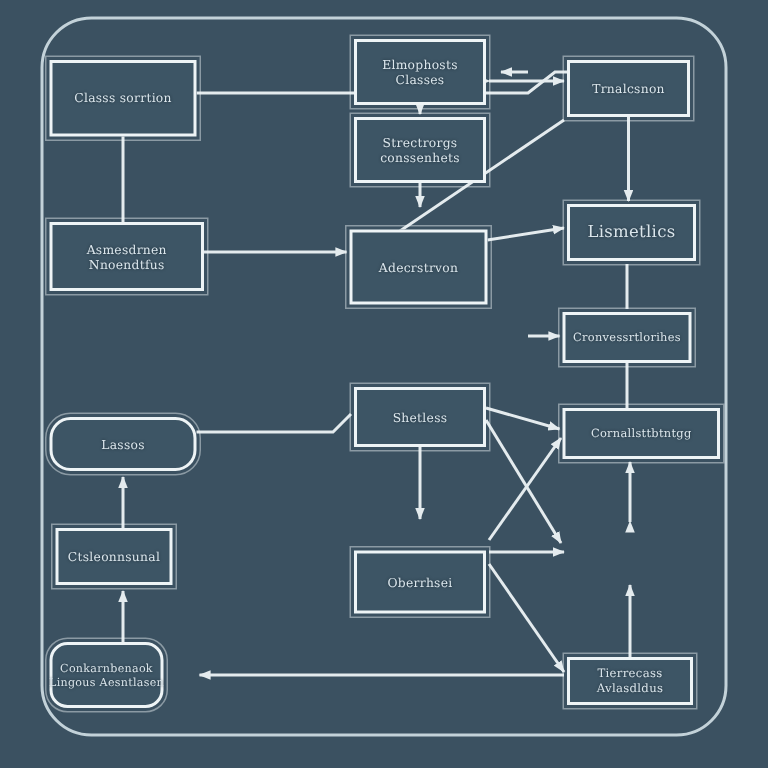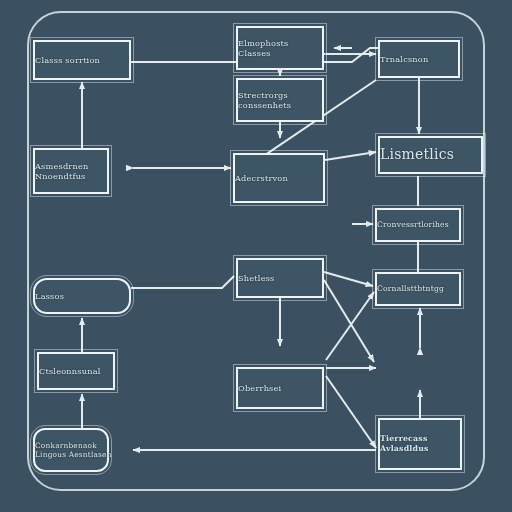--- a/index.html
+++ b/index.html
@@ -26,21 +26,21 @@
 
   .node{
     position:absolute;
     box-sizing:border-box;
     border:2px solid #eef4f6;
     outline:1px solid rgba(238,244,246,.45);
     outline-offset:2px;
     background:#3d5565;
     display:flex;
     flex-direction:column;
-    align-items:flex-start;
+    align-items:center;
     justify-content:center;
     color:#dbe6ec;
     text-align:center;
     line-height:1.25;
     letter-spacing:.2px;
     text-shadow:0 0 2px rgba(10,20,28,.6);
   }
   .node span{display:block;white-space:nowrap;}
 </style>
 </head>
@@ -106,63 +106,63 @@
 
       <path d="M420,348 L420,308" marker-end="url(#ah)" marker-start="url(#ah2)"></path>
 
       <path d="M420,438 L420,390" marker-end="url(#ah)"></path>
 
       <path d="M376,450 L133,450" marker-end="url(#ah)"></path>
 
     </g>
   </svg>
 
-<div class="node" style="left: 33px; top: 40px; width: 98px; height: 40px; font-size: 8.2px;">
+<div class="node" style="left: 33px; top: 40px; width: 98px; height: 51px; font-size: 8.2px;">
       <span>Classs sorrtion</span>
     </div>
     <div class="node" style="left: 236px; top: 26px; width: 88px; height: 44px; font-size: 8.2px;">
       <span>Elmophosts</span>
       <span>Classes</span>
     </div>
     <div class="node" style="left: 378px; top: 40px; width: 82px; height: 38px; font-size: 8.2px;">
       <span>Trnalcsnon</span>
     </div>
     <div class="node" style="left: 236px; top: 78px; width: 88px; height: 44px; font-size: 8.2px;">
       <span>Strectrorgs</span>
       <span>conssenhets</span>
     </div>
-    <div class="node" style="left: 33px; top: 148px; width: 76px; height: 46px; font-size: 8.2px;">
+    <div class="node" style="left: 33px; top: 148px; width: 103px; height: 46px; font-size: 8.2px;">
       <span>Asmesdrnen</span>
       <span>Nnoendtfus</span>
     </div>
     <div class="node" style="left: 233px; top: 140px; width: 92px; height: 50px; font-size: 8.2px; margin-top: 13px;">
       <span>Adecrstrvon</span>
     </div>
-    <div class="node" style="left: 378px; top: 136px; width: 105px; height: 38px; font-size: 14px;">
+    <div class="node" style="left: 378px; top: 136px; width: 86px; height: 38px; font-size: 11px;">
       <span>Lismetlics</span>
     </div>
     <div class="node" style="left: 375px; top: 208px; width: 86px; height: 34px; font-size: 7.6px;">
       <span>Cronvessrtlorihes</span>
     </div>
-    <div class="node" style="left: 375px; top: 272px; width: 86px; height: 34px; font-size: 7.6px;">
+    <div class="node" style="left: 375px; top: 272px; width: 105px; height: 34px; font-size: 7.6px;">
       <span>Cornallsttbtntgg</span>
     </div>
     <div class="node" style="left: 236px; top: 258px; width: 88px; height: 40px; font-size: 8.2px;">
       <span>Shetless</span>
     </div>
     <div class="node" style="left: 33px; top: 278px; width: 98px; height: 36px; font-size: 8.2px; border-radius: 14px;">
       <span>Lassos</span>
     </div>
     <div class="node" style="left: 236px; top: 367px; width: 88px; height: 42px; font-size: 8.2px;">
       <span>Oberrhsei</span>
     </div>
     <div class="node" style="left: 21px; top: 352px; width: 78px; height: 38px; font-size: 8.2px; margin-left: 16px;">
       <span>Ctsleonnsunal</span>
     </div>
     <div class="node" style="left: 33px; top: 428px; width: 76px; height: 44px; font-size: 7.4px; border-radius: 12px;">
       <span>Conkarnbenaok</span>
       <span>Lingous Aesntlasen</span>
     </div>
-    <div class="node" style="left: 378px; top: 418px; width: 84px; height: 52px; font-size: 7.8px; font-weight: bold;">
+    <div class="node" style="left: 378px; top: 438px; width: 84px; height: 32px; font-size: 7.8px;">
       <span>Tierrecass</span>
       <span>Avlasdldus</span>
     </div>
   </div>
 
 </body></html>

